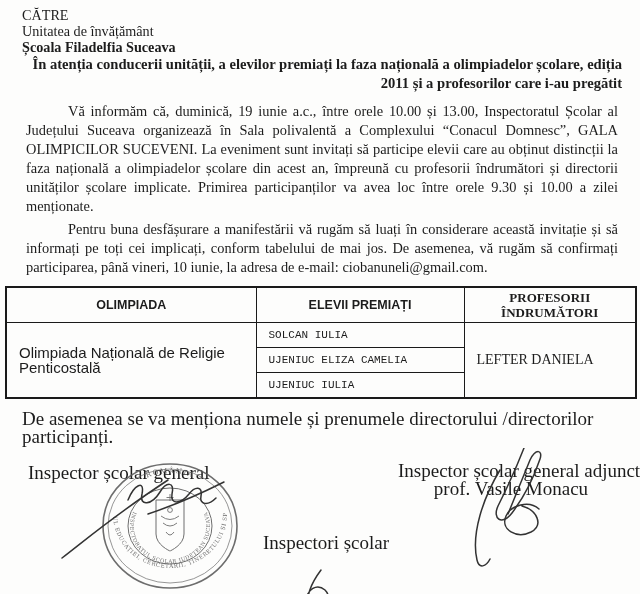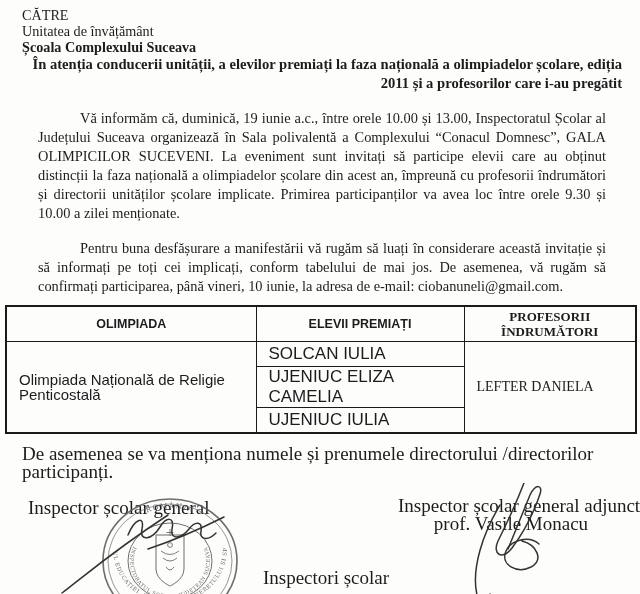--- a/index.html
+++ b/index.html
@@ -14,39 +14,39 @@
   .hdr{font-size:14.2px;line-height:16px;}
   .hdr .school{font-weight:bold;}
   .subject{
     margin-top:0;margin-bottom:9px;
     font-weight:bold;font-size:14.6px;line-height:19px;
     text-align:right;
   }
 
   
   p.body-par{
-    margin:16px;text-indent:42px;
+    margin:4px;text-indent:42px;
     font-size:14.4px;line-height:19px;text-align:justify;
   }
   p.body-par.last{margin-bottom:9px;}
 
   
   table.tbl{
     border-collapse:collapse;table-layout:fixed;
     width:630px;margin-left:-17px;
     border:2px solid #1a1a1a;
   }
   table.tbl th, table.tbl td{
     border:1.5px solid #1a1a1a;
     padding:0 12px;overflow:hidden;
   }
   th.h-sans{font-family:"Liberation Sans",sans-serif;font-size:12.5px;font-weight:bold;text-align:center;height:34px;}
   th.h-serif{font-family:"Liberation Serif",serif;font-size:13px;font-weight:bold;text-align:center;height:34px;line-height:15px;}
   td.c-olymp{font-family:"Liberation Sans",sans-serif;font-size:15px;font-weight:normal;line-height:15px;padding-left:8px;}
-  td.c-stud{font-family:Liberation Sans, sans-serif;font-size:17px;height:24px;padding-left:8px;}
+  td.c-stud{font-family:Liberation Mono, monospace;font-size:11px;height:24px;padding-left:8px;}
   td.c-teach{font-family:"Liberation Serif",serif;font-size:14px;padding-left:12px;}
 
   .note{margin-top:11px;font-size:19px;line-height:18px;}
 
   
   .sig-area{
     position:relative;height:178px;margin-top:2px;
     margin-left:-22px;margin-right:-18px;
   }
   .sig-block{position:absolute;font-size:19px;line-height:18px;}
@@ -59,21 +59,21 @@
   .stamp-txt{font-family:"DejaVu Serif",serif;fill:#5a5a5a;}
 </style>
 </head>
 <body>
 
 <div class="page">
 
   <div class="hdr">
     <div>CĂTRE</div>
     <div>Unitatea de învățământ</div>
-    <div class="school">Școala Complexului Suceava</div>
+    <div class="school">Școala Filadelfia Suceava</div>
   </div>
 
   <div class="subject">În atenția conducerii unității, a elevilor premiați la faza națională a olimpiadelor școlare, ediția 2011 și a profesorilor care i-au pregătit</div>
 
   <p class="body-par">Vă informăm că, duminică, 19 iunie a.c., între orele 10.00 și 13.00, Inspectoratul Școlar al Județului Suceava organizează în Sala polivalentă a Complexului “Conacul Domnesc”, GALA OLIMPICILOR SUCEVENI. La eveniment sunt invitați să participe elevii care au obținut distincții la faza națională a olimpiadelor școlare din acest an, împreună cu profesorii îndrumători și directorii unităților școlare implicate. Primirea participanților va avea loc între orele 9.30 și 10.00 a zilei menționate.</p>
   <p class="body-par last">Pentru buna desfășurare a manifestării vă rugăm să luați în considerare această invitație și să informați pe toți cei implicați, conform tabelului de mai jos. De asemenea, vă rugăm să confirmați participarea, până vineri, 10 iunie, la adresa de e-mail: ciobanuneli@gmail.com.</p>
 
   <table class="tbl">
     <colgroup>
         <col style="width:250px">

